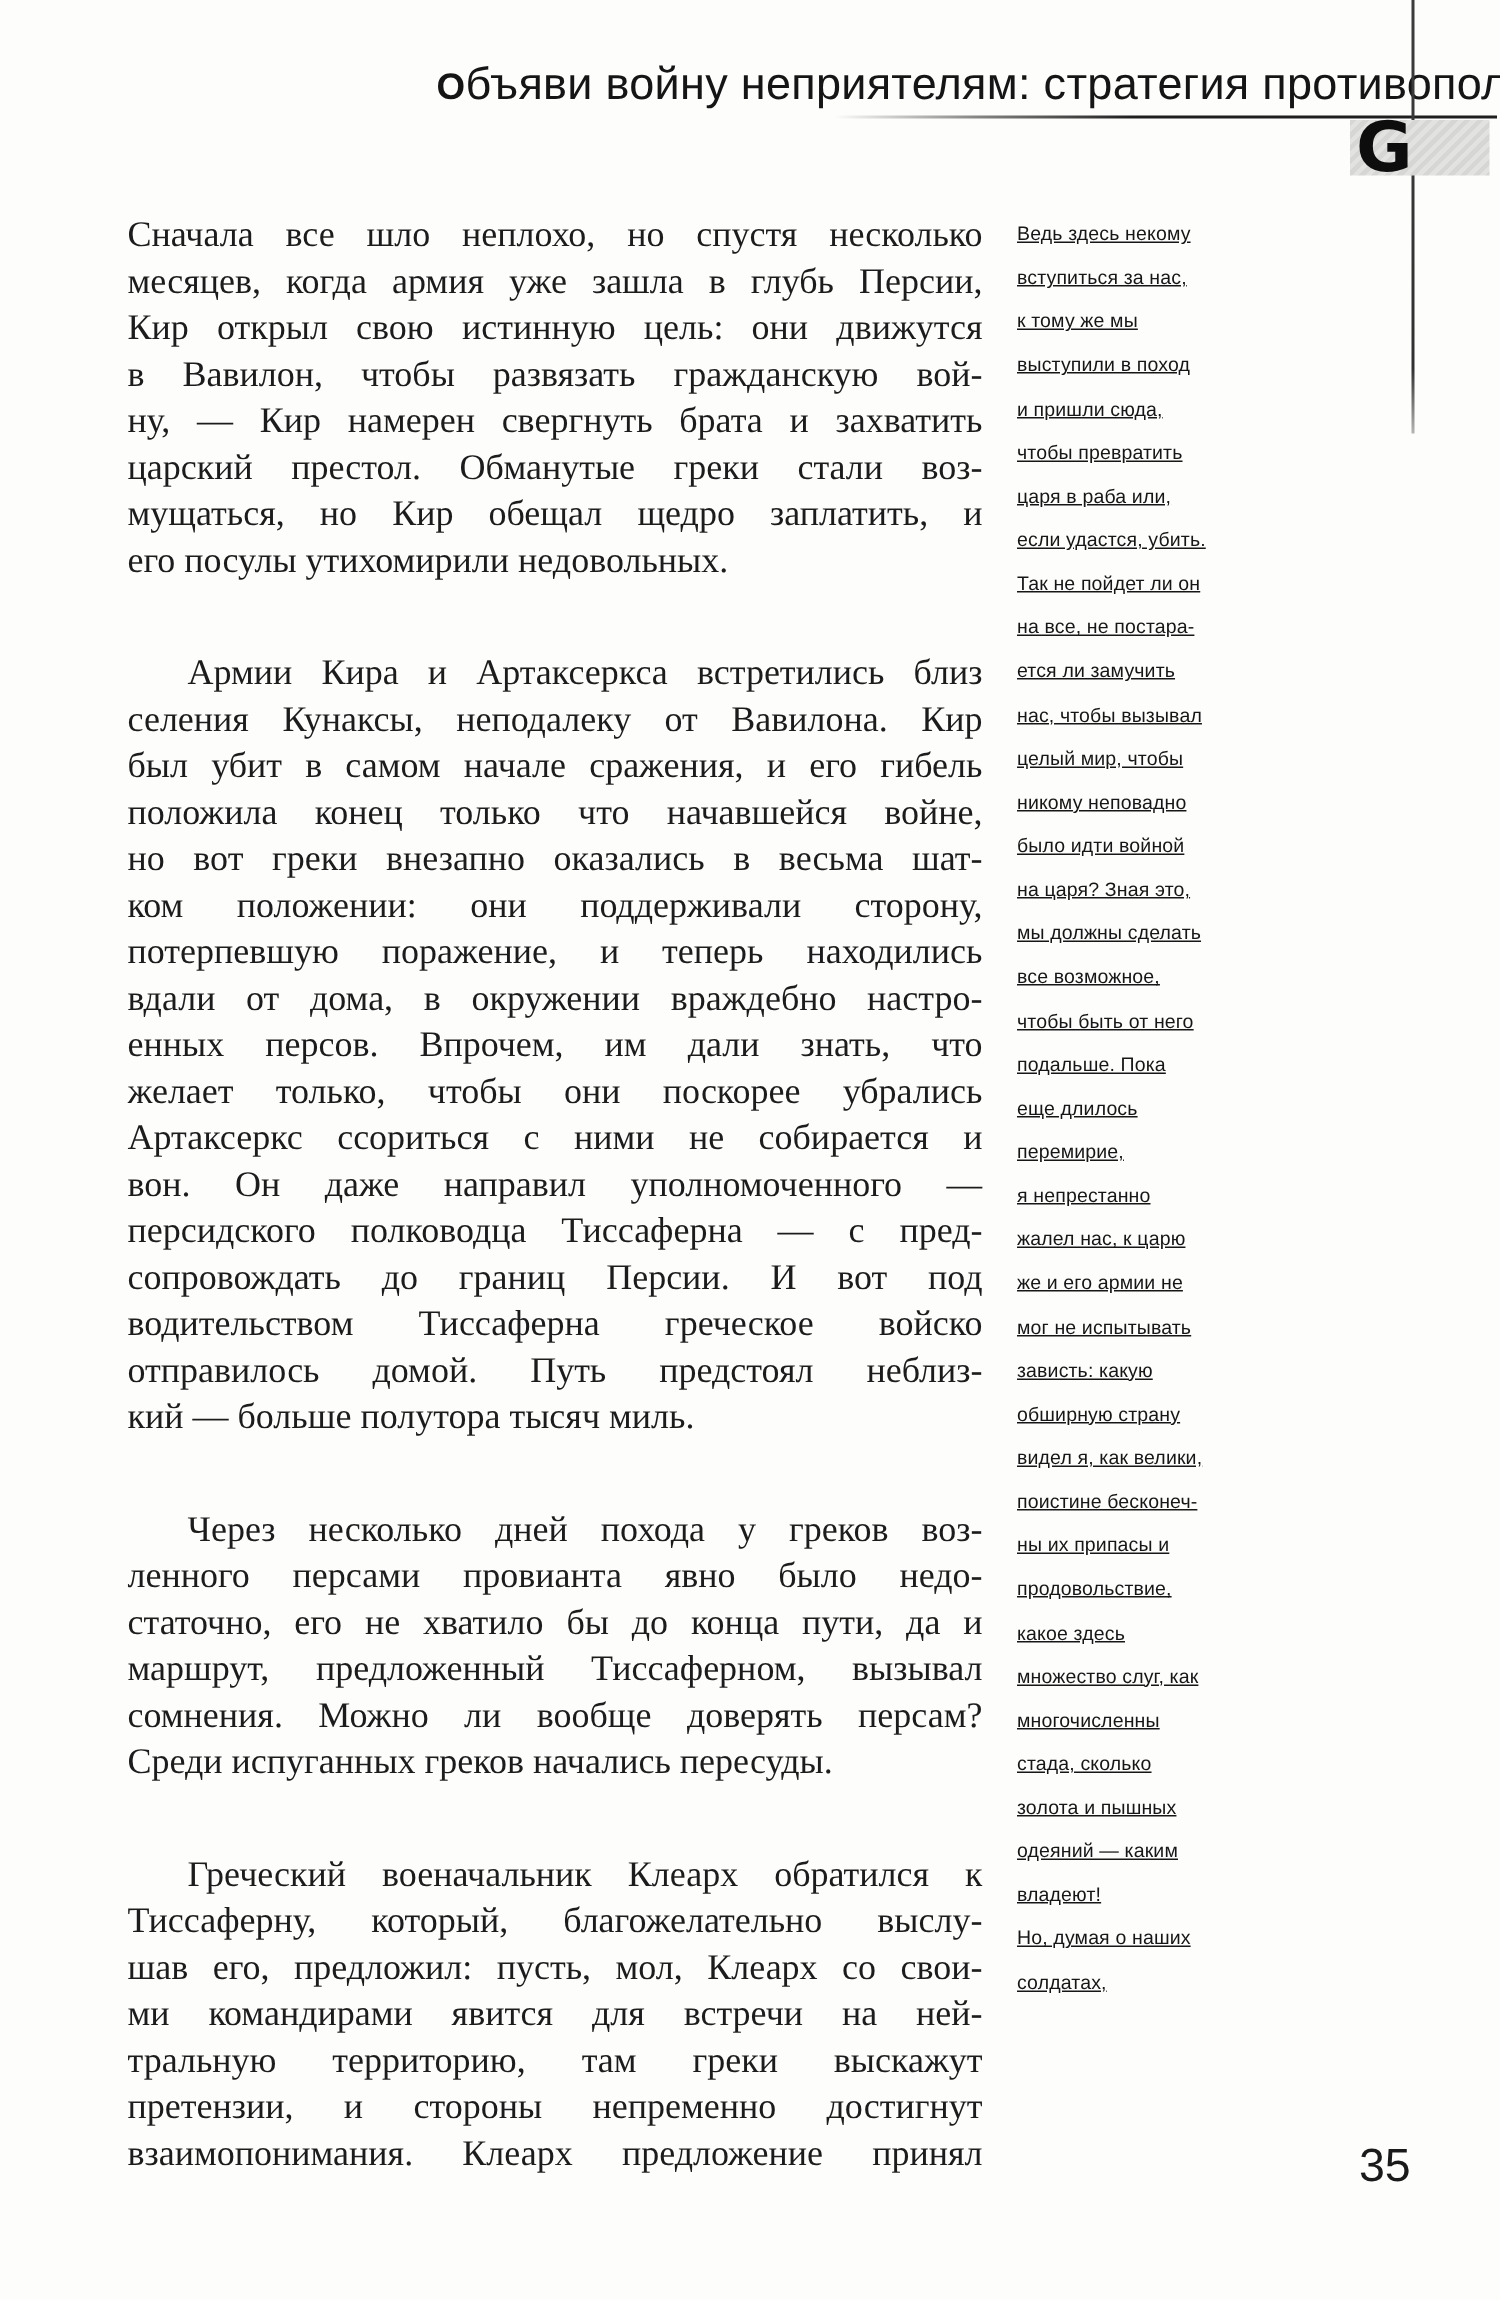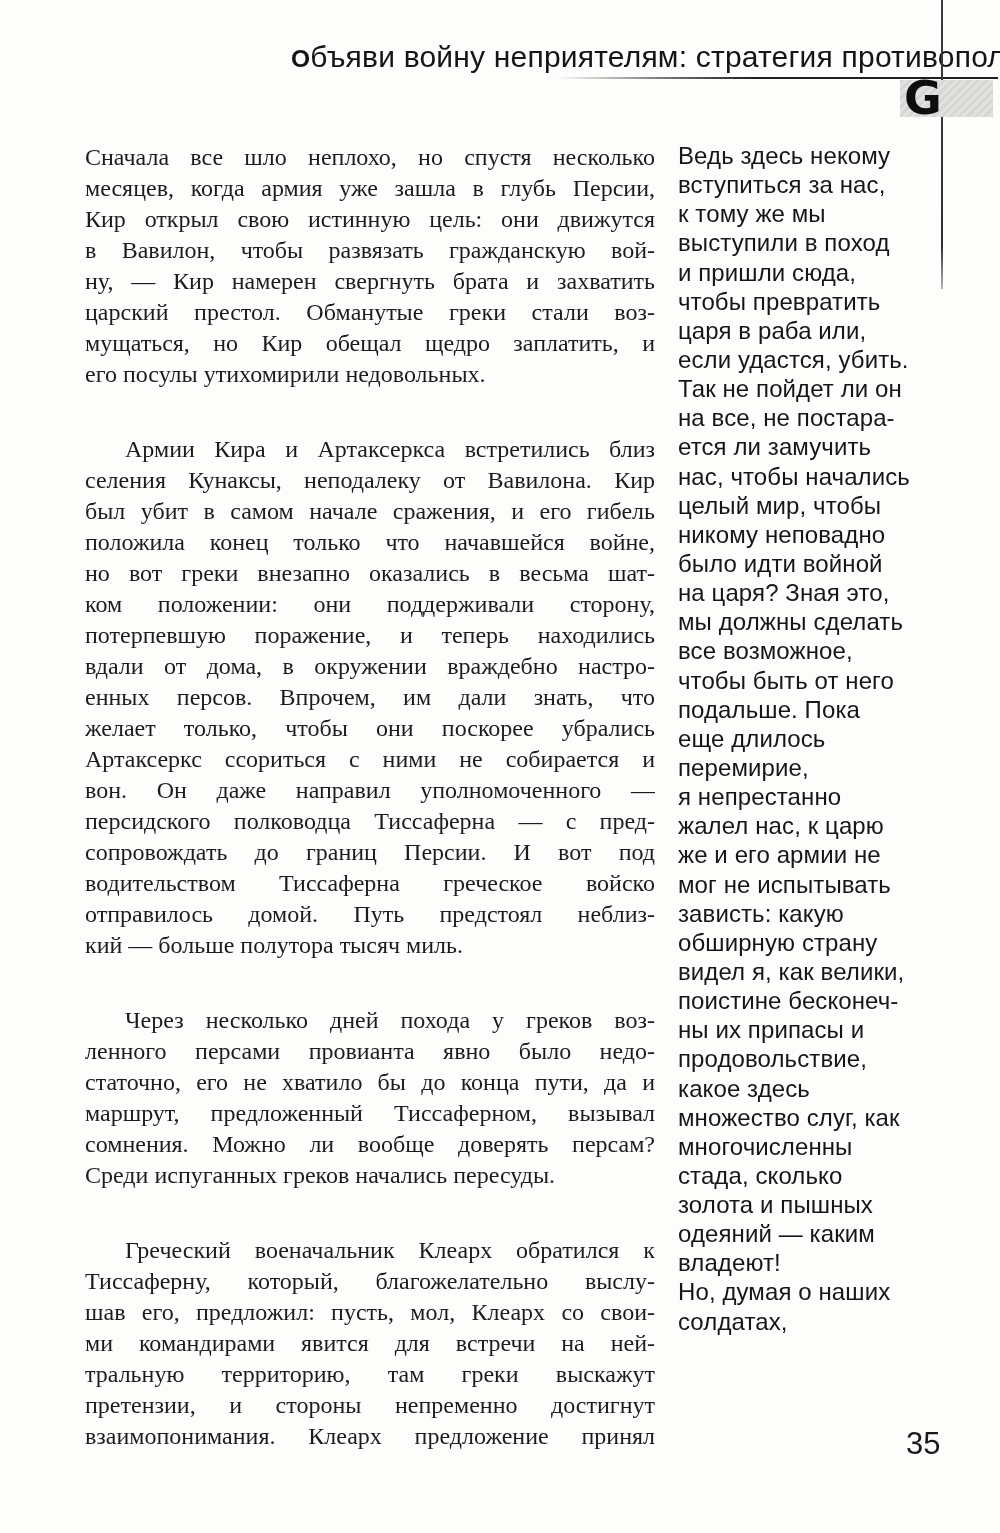--- a/index.html
+++ b/index.html
@@ -78,23 +78,24 @@
   .sidebar-col{
     position:absolute;
     left:678px;top:141px;
     width:210px;
     font-family:"Liberation Sans", sans-serif;
     color:#161616;
   }
   .sline{
     height:29.15px;
     line-height:29.15px;
-    font-size:24px;
+    font-size:13px;
     white-space:nowrap;
     letter-spacing:0.1px;
+    text-decoration:underline;
   }
 
   .page-number{
     position:absolute;
     left:906px;top:1426px;
     font-family:"Liberation Sans", sans-serif;
     font-size:31px;
     color:#1a1a1a;
   }
 </style>
@@ -158,21 +159,21 @@
       <div class="sline">вступиться за нас,</div>
       <div class="sline">к тому же мы</div>
       <div class="sline">выступили в поход</div>
       <div class="sline">и пришли сюда,</div>
       <div class="sline">чтобы превратить</div>
       <div class="sline">царя в раба или,</div>
       <div class="sline">если удастся, убить.</div>
       <div class="sline">Так не пойдет ли он</div>
       <div class="sline">на все, не постара-</div>
       <div class="sline">ется ли замучить</div>
-      <div class="sline">нас, чтобы начались</div>
+      <div class="sline">нас, чтобы вызывал</div>
       <div class="sline">целый мир, чтобы</div>
       <div class="sline">никому неповадно</div>
       <div class="sline">было идти войной</div>
       <div class="sline">на царя? Зная это,</div>
       <div class="sline">мы должны сделать</div>
       <div class="sline">все возможное,</div>
       <div class="sline">чтобы быть от него</div>
       <div class="sline">подальше. Пока</div>
       <div class="sline">еще длилось</div>
       <div class="sline">перемирие,</div>

